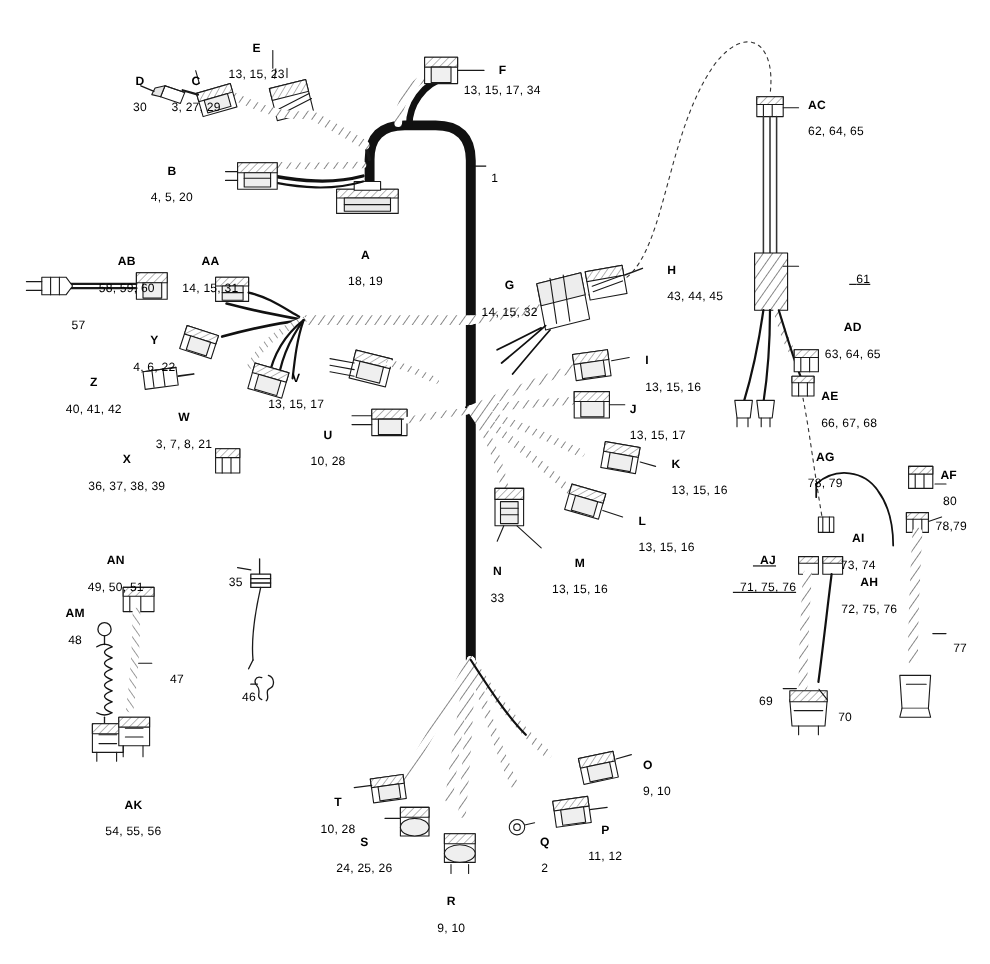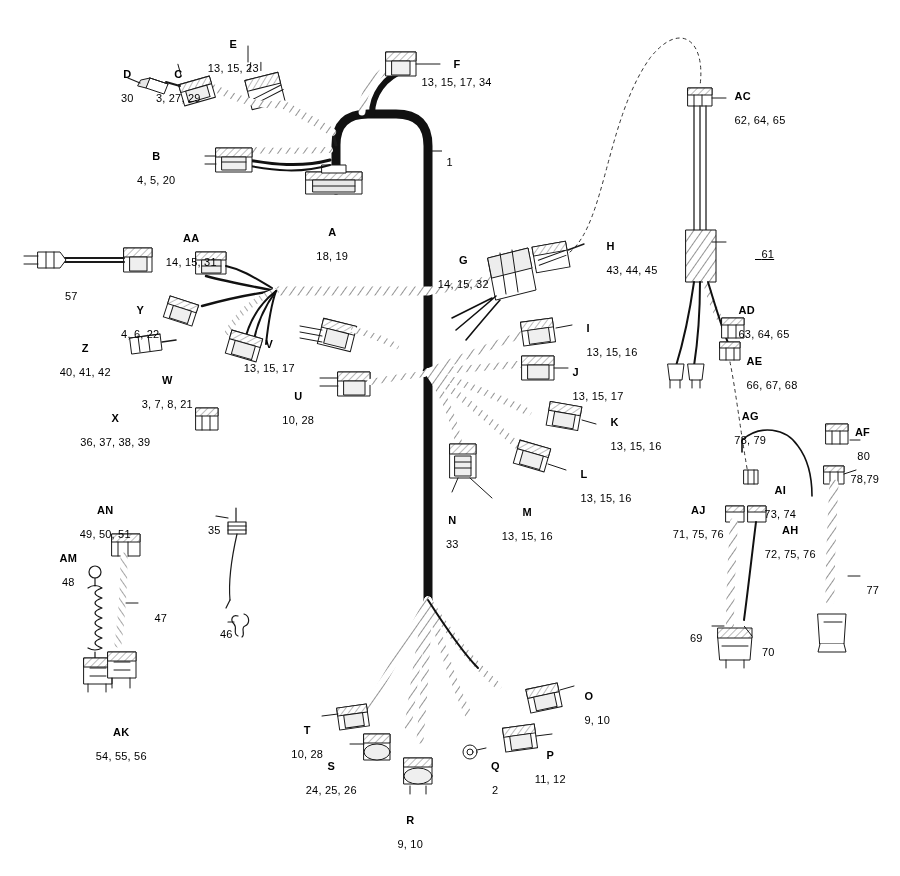--- a/index.html
+++ b/index.html
@@ -427,34 +427,38 @@
 </div>
 <svg style="position:absolute;left:428px;top:149px;width:16px;height:4px;">
       <path d="M0 2 L14 2" stroke="#111" stroke-width="1"></path>
     </svg>
 
 <div class="lbl lblL" style="left:728px;top:78px;width:80px;">
   <b>AC</b><br>
   <span>62, 64, 65</span>
 </div>
 
-<div class="lbl lblL" style="left:755px;top:236px;width:30px;text-decoration:underline;">
+<div class="lbl lblL" style="left:772px;top:236px;width:30px;text-decoration:underline;">
   <span>61</span>
 </div>
 
-<div class="lbl lblL" style="left:732px;top:292px;width:80px;">
+<div class="lbl lblL" style="left:732px;top:280px;width:80px;text-align:center;">
   <b>AD</b><br>
   <span>63, 64, 65</span>
 </div>
 
 <div class="lbl lblL" style="left:740px;top:343px;width:80px;">
   <b>AE</b><br>
   <span>66, 67, 68</span>
 </div>
 
+<div class="lbl" style="left:72px;top:220px;width:80px;">
+  <b>AB</b><br>
+  <span>58, 59, 60</span>
+</div>
 
 <div class="lbl" style="left:56px;top:278px;width:24px;">
   <span>57</span>
 </div>
 
 <div class="lbl" style="left:150px;top:220px;width:76px;">
   <b>AA</b><br>
   <span>14, 15, 31</span>
 </div>
 
@@ -540,21 +544,21 @@
 
 <div class="lbl" style="left:752px;top:472px;width:50px;">
   <b>AI</b><br>
   <span>73, 74</span>
 </div>
 
 <div class="lbl lblL" style="left:844px;top:461px;width:44px;">
   <span>78,79</span>
 </div>
 
-<div class="lbl" style="left:660px;top:492px;width:70px;">
+<div class="lbl" style="left:660px;top:492px;width:70px;text-decoration:underline;">
   <b>AJ</b><br>
   <span>71, 75, 76</span>
 </div>
 
 <div class="lbl" style="left:752px;top:512px;width:70px;">
   <b>AH</b><br>
   <span>72, 75, 76</span>
 </div>
 
 <div class="lbl lblL" style="left:860px;top:572px;width:30px;">

